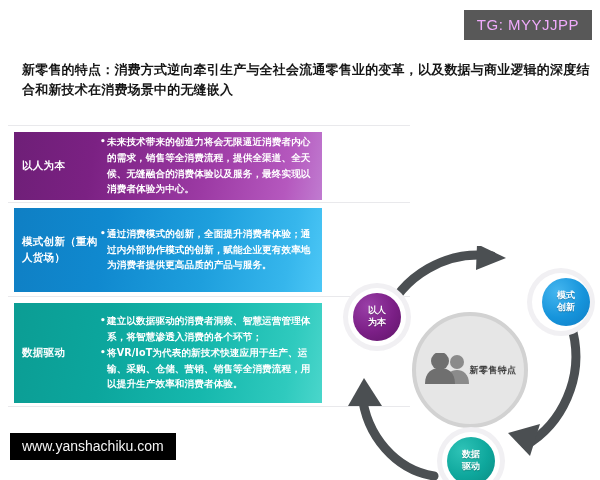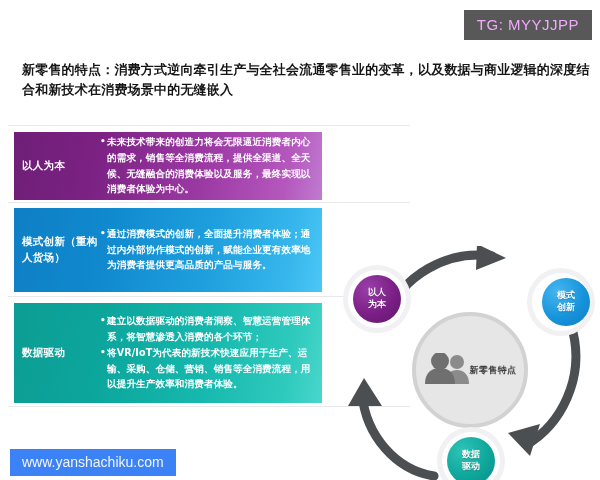--- a/index.html
+++ b/index.html
@@ -13,22 +13,22 @@
   
   .tg-badge{
     position:absolute;top:10px;right:8px;
     background:#585858;color:#f0abfc;
     font-size:15px;letter-spacing:.5px;
     padding:6px 13px 7px 13px;
     font-family:"Liberation Sans",sans-serif;
     white-space:nowrap;
   }
   .site-badge{
-    position:absolute;left:10px;bottom:4px;
-    background:#3b82f6;color:#f4f4f4;
+    position:absolute;left:10px;bottom:20px;
+    background:#000000;color:#f4f4f4;
     font-size:14px;
     padding:5px 12px 6px 12px;
     font-family:"Liberation Sans",sans-serif;
     white-space:nowrap;
   }
 
   
   .headline{
     position:absolute;left:14px;top:61px;width:572px;
     font-size:13px;font-weight:bold;line-height:1.55;
@@ -100,21 +100,21 @@
     box-shadow:0 0 0 5px #f1f0f3, 0 1px 4px rgba(0,0,0,.22);
     display:flex;align-items:center;justify-content:center;
   }
   .node .disc{
     width:48px;height:48px;border-radius:50%;
     display:flex;flex-direction:column;
     align-items:center;justify-content:center;
     color:#ffffff;font-size:9px;font-weight:bold;line-height:1.32;
     text-shadow:0 1px 1px rgba(0,0,0,.25);
   }
-  .node.n1{left:8px;top:24px;}
+  .node.n1{left:8px;top:42px;}
   .node.n1 .disc{background:radial-gradient(circle at 32% 28%,#9a3fa8 0%,#7b1f86 55%,#5f1568 100%);}
   .node.n2{left:192px;top:27px;justify-content:flex-end;}
   .node.n2 .disc{background:radial-gradient(circle at 32% 28%,#45b6ef 0%,#1694db 55%,#0f7cc4 100%);}
   .node.n3{left:102px;top:186px;}
   .node.n3 .disc{background:radial-gradient(circle at 32% 28%,#2fc3b7 0%,#0ea79c 55%,#0a8a82 100%);}
 
   .hub{
     position:absolute;left:72px;top:66px;width:116px;height:116px;
     border-radius:50%;background:#e6e6e6;
     border:4px solid #d2d2d2;

